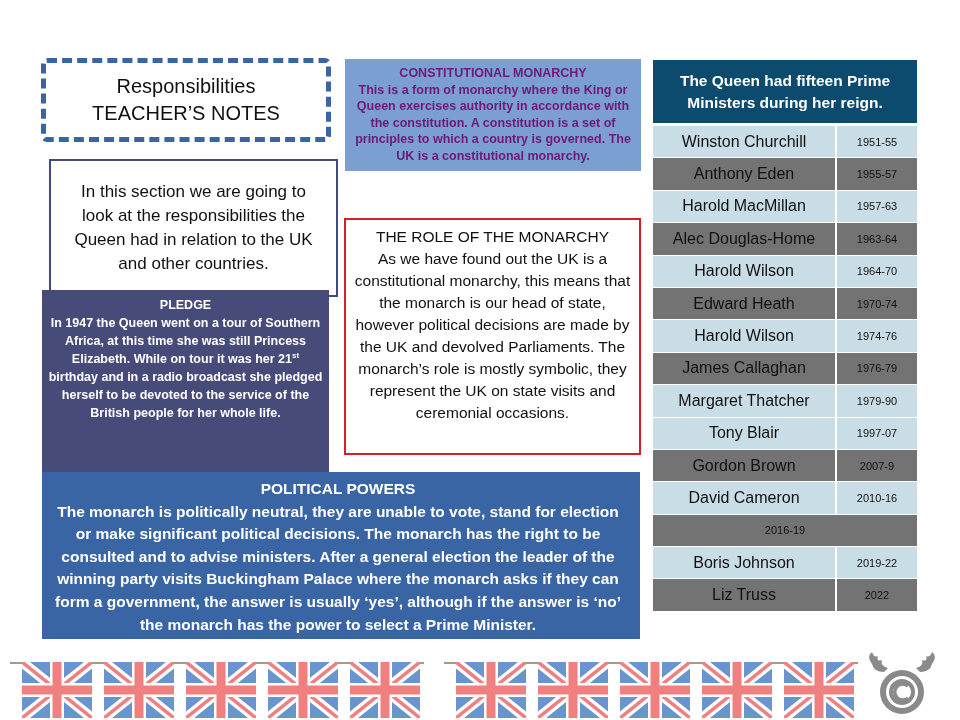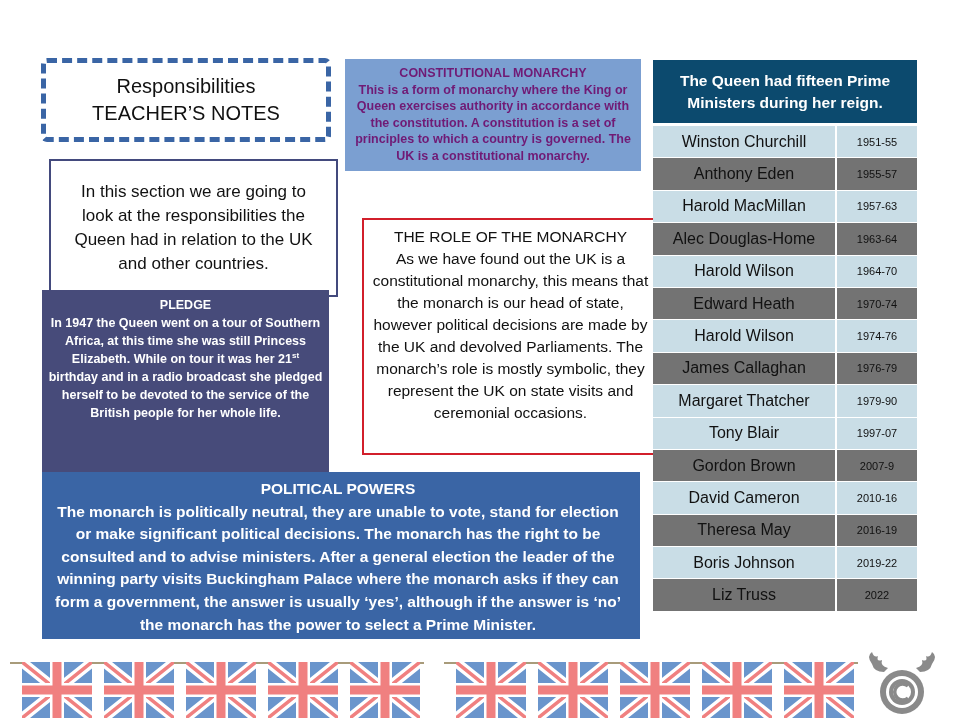--- a/index.html
+++ b/index.html
@@ -9,21 +9,21 @@
   #title-box { left:41px; top:58px; width:290px; height:84px; border:5px dashed #3a65a5;
                border-radius:6px; display:flex; flex-direction:column; justify-content:center;
                font-size:20px; line-height:27px; color:#111; }
   #intro-box { left:41px; top:159px; width:289px; height:138px; border:2px solid #434a7d;
                display:flex; align-items:center; justify-content:center; padding:4px 20px;
                font-size:17px; line-height:24px; color:#111;margin-left:8px; }
   #const-box { left:345px; top:59px; width:296px; height:112px; background:#7b9fd1; color:#701a75;
                font-weight:bold; font-size:12.5px; line-height:16.5px; padding:6px 8px 0 8px; }
   #pledge-box { left:42px; top:290px; width:287px; height:196px; background:#474b7a; color:#fff;
                 font-weight:bold; font-size:12.5px; line-height:18px; padding:6px 6px 0 6px; }
-  #role-box { left:362px; top:218px; width:297px; height:237px; border:2px solid #d21f2b;
+  #role-box { left:344px; top:218px; width:297px; height:237px; border:2px solid #d21f2b;
               font-size:15.5px; line-height:22px; padding:6px 6px 0 6px; color:#111; }
   #powers-box { left:42px; top:472px; width:598px; height:167px; background:#3a65a5; color:#fff;
                 font-weight:bold; font-size:15.5px; line-height:22.6px; padding:6px 12px 0 6px; }
   .hdr { display:block; }
   sup { font-size:8px; line-height:0; }
 
   #pm-table { position:absolute; left:653px; top:60px; width:264px; }
   #pm-header { height:66px; background:#0c4a6e; color:#fff; font-weight:bold; font-size:15.5px;
                line-height:22px; text-align:center; display:flex; align-items:center;
                justify-content:center; padding:0 8px; box-sizing:border-box;
@@ -117,21 +117,20 @@
       </div>
       <div class="pm-row even">
         <div class="pm-name">Gordon Brown</div>
         <div class="pm-years">2007-9</div>
       </div>
       <div class="pm-row odd">
         <div class="pm-name">David Cameron</div>
         <div class="pm-years">2010-16</div>
       </div>
       <div class="pm-row even">
-        <div class="pm-name">Theresa May</div>
         <div class="pm-years">2016-19</div>
       </div>
       <div class="pm-row odd">
         <div class="pm-name">Boris Johnson</div>
         <div class="pm-years">2019-22</div>
       </div>
       <div class="pm-row even">
         <div class="pm-name">Liz Truss</div>
         <div class="pm-years">2022</div>
       </div>

